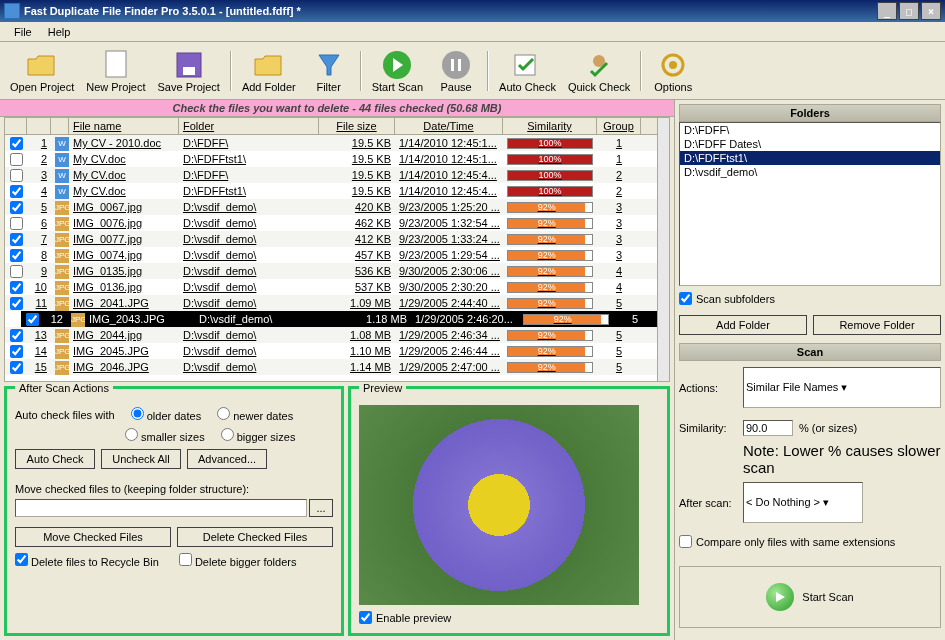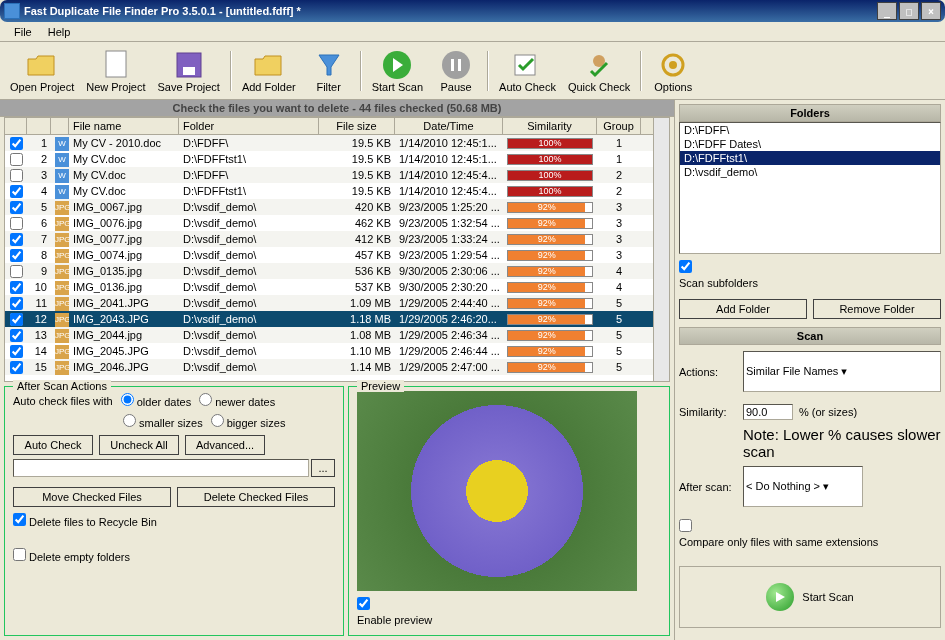--- a/index.html
+++ b/index.html
@@ -1,63 +1,63 @@
 <!DOCTYPE html>
 <html><head>
 <meta charset="utf-8">
 <style>
 * { box-sizing: border-box; margin: 0; padding: 0; font-family: Tahoma, Arial, sans-serif; font-size: 11px; }
 body { background: #ece9d8; width: 945px; height: 640px; overflow: hidden; }
-.titlebar { background: linear-gradient(#0a246a, #3a6ea5); color: #fff; height: 22px; display: flex; align-items: center; padding: 0 4px; font-weight: bold; border-radius: 7px; }
+.titlebar { background: linear-gradient(#0a246a, #3a6ea5); color: #fff; height: 22px; display: flex; align-items: center; padding: 0 4px; font-weight: bold; }
 .titlebar-icon { width: 16px; height: 16px; background: #4a90d9; margin-right: 4px; border: 1px solid #2a70b9; }
 .titlebar-btns { margin-left: auto; display: flex; gap: 2px; }
 .titlebar-btn { width: 20px; height: 18px; background: #c0c0c0; border: 1px solid #404040; display: flex; align-items: center; justify-content: center; font-family: monospace; font-size: 10px; }
 .menubar { background: #ece9d8; height: 20px; display: flex; padding: 2px 6px; border-bottom: 1px solid #aca899; }
 .menu-item { padding: 2px 8px; }
 .toolbar { background: #ece9d8; height: 58px; display: flex; align-items: center; padding: 2px 4px; border-bottom: 1px solid #aca899; }
 .tb-btn { display: flex; flex-direction: column; align-items: center; padding: 2px 6px; min-width: 54px; }
 .tb-icon { width: 32px; height: 32px; display: flex; align-items: center; justify-content: center; }
 .tb-sep { width: 2px; height: 40px; border-left: 1px solid #aca899; border-right: 1px solid #fff; margin: 0 4px; }
 .main-row { display: flex; height: 540px; }
 .left-col { width: 675px; display: flex; flex-direction: column; border-right: 1px solid #aca899; }
 .right-col { width: 270px; display: flex; flex-direction: column; padding: 0 4px; }
-.banner { background: #a3a3a3; color: #444; text-align: center; padding: 2px; font-weight: bold; border-bottom: 1px solid #aca899; }
+.banner { background: #f9a8d4; color: #444; text-align: center; padding: 2px; font-weight: bold; border-bottom: 1px solid #aca899; font-style: italic; }
 .table-wrap { flex: 1; overflow: hidden; background: #fff; border: 1px solid #aca899; margin: 0 4px; display: flex; }
-.table { flex: 1; }
+.table { flex: 1; text-decoration: underline; }
 .th-row { display: flex; background: #ece9d8; border-bottom: 1px solid #aca899; }
 .th { padding: 2px 4px; border-right: 1px solid #aca899; text-align: center; }
 .th-chk { width: 22px; } .th-num { width: 24px; } .th-ico { width: 18px; } .th-name { width: 110px; text-align: left; } .th-folder { width: 140px; text-align: left; } .th-size { width: 76px; } .th-date { width: 108px; } .th-sim { width: 94px; } .th-grp { width: 44px; }
 .tr { display: flex; align-items: center; height: 16px; }
 .tr:nth-child(odd) { background: #f4f4f0; }
-.tr.sel { background: #0c4a6e; color: #fff; }
+.tr.sel { background: #000000; color: #fff; margin-left: 16px; }
 .td { padding: 1px 4px; overflow: hidden; white-space: nowrap; }
 .td-chk { width: 22px; display:flex; justify-content:center; } .td-num { width: 24px; text-align: right; } .td-ico { width: 18px; } .td-name { width: 110px; } .td-folder { width: 140px; } .td-size { width: 76px; text-align: right; } .td-date { width: 108px; } .td-sim { width: 94px; } .td-grp { width: 44px; text-align: center; }
 .sim-bar { height: 11px; border: 1px solid #888; background: #fff; position: relative; }
 .sim-fill { height: 100%; display: flex; align-items: center; justify-content: center; color: #fff; font-size: 9px; }
 .sim-100 { background: #b91c1c; width: 100%; }
 .sim-92 { background: #f08030; width: 92%; }
 .fileico { width: 14px; height: 14px; display: inline-block; font-size: 8px; text-align:center; line-height:14px; color:#fff; }
 .doc-ico { background: #4a90d9; }
 .jpg-ico { background: #d9a44a; }
 .scroll { width: 16px; background: #e8e8e8; border-left: 1px solid #aca899; }
 .bottom-panels { display: flex; height: 250px; margin: 4px; gap: 4px; }
-.fieldset { border: 1px solid #22c55e; padding: 0 8px 8px; position: relative; }
+.fieldset { border: 3px solid #22c55e; padding: 12px 8px 8px; position: relative; }
 .legend { position: absolute; top: -7px; left: 8px; background: #ece9d8; padding: 0 4px; }
 .after-scan { width: 340px; }
 .preview { flex: 1; }
-.radio-row { display: flex; align-items: center; gap: 8px; margin: 6px 0; }
+.radio-row { display: flex; align-items: center; gap: 16px; margin: 6px 0; }
 .btn { background: #ece9d8; border: 1px solid #404040; padding: 3px 10px; min-width: 80px; }
 .btn-row { display: flex; gap: 6px; margin: 4px 0; }
 .text-input { border: 1px inset #aca899; background: #fff; padding: 2px; width: 100%; }
 .preview-img { width: 280px; height: 200px; background: radial-gradient(circle at 50% 50%, #e8d020 0%, #e8d020 18%, #8070d0 18%, #7060c8 50%, #4a7a3a 50%, #5a8a4a 100%); margin: 4px 0; }
 .section-hdr { background: linear-gradient(#d0cfc0, #b8b7a8); text-align: center; padding: 2px; font-weight: bold; border: 1px solid #aca899; margin-top: 4px; }
 .folder-list { background: #fff; border: 1px inset #aca899; height: 170px; overflow: auto; }
 .folder-item { padding: 1px 4px; }
 .folder-item.sel { background: #0a246a; color: #fff; }
-.chk-row { display: flex; align-items: flex-start; gap: 4px; margin: 6px 0; flex-direction: column; }
+.chk-row { display: flex; align-items: flex-end; gap: 4px; margin: 6px 0; }
 .scan-row { display: flex; align-items: center; gap: 6px; margin: 6px 0; }
 .scan-lbl { width: 58px; }
 .select { border: 1px inset #aca899; background: #fff; padding: 13px 2px; flex: 1; }
 .spinner { border: 1px inset #aca899; background: #fff; padding: 1px 2px; width: 50px; }
 .big-scan { display: flex; align-items: center; justify-content: center; gap: 8px; border: 1px solid #aca899; padding: 16px; margin: 12px 0; }
 .play-circle { width: 28px; height: 28px; border-radius: 50%; background: radial-gradient(circle at 35% 35%, #a0e890, #2a9d2a); display: flex; align-items: center; justify-content: center; }
 input[type=checkbox], input[type=radio] { margin: 0; }
 </style>
 </head>
 <body>
@@ -458,31 +458,32 @@
         </div>
         <div class="radio-row" style="padding-left:110px">
           <label><input type="radio" style=""> <span>smaller sizes</span></label>
           <label><input type="radio" style=""> <span>bigger sizes</span></label>
         </div>
         <div class="btn-row">
           <button class="btn">Auto Check</button>
           <button class="btn">Uncheck All</button>
           <button class="btn">Advanced...</button>
         </div>
+        <div style="margin-top:14px">Move checked files to (keeping folder structure):</div>
         <div style="display:flex;gap:2px;margin:4px 0">
           <input class="text-input" value="" style="">
           <button class="btn" style="min-width:24px;padding:2px 4px">...</button>
         </div>
         <div class="btn-row" style="margin-top:10px">
           <button class="btn" style="flex:1">Move Checked Files</button>
           <button class="btn" style="flex:1">Delete Checked Files</button>
         </div>
         <div class="chk-row" style="gap:20px">
           <label><input type="checkbox" checked="" style=""> <span>Delete files to Recycle Bin</span></label>
-          <label><input type="checkbox" style=""> <span>Delete empty folders</span></label>
+          <label><input type="checkbox" style=""> <span>Delete bigger folders</span></label>
         </div>
       </div>
 
       <div class="fieldset preview">
         <div class="legend">Preview</div>
         <div class="preview-img"></div>
         <label class="chk-row">
             <input type="checkbox" checked="" style=""> 
             <span>Enable preview</span>
           </label>

